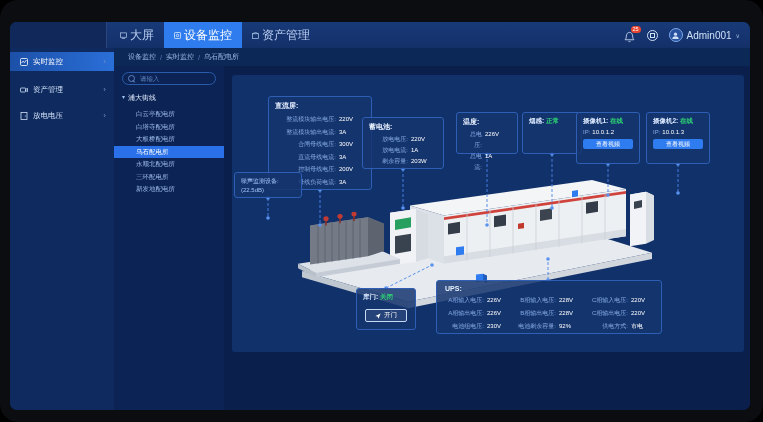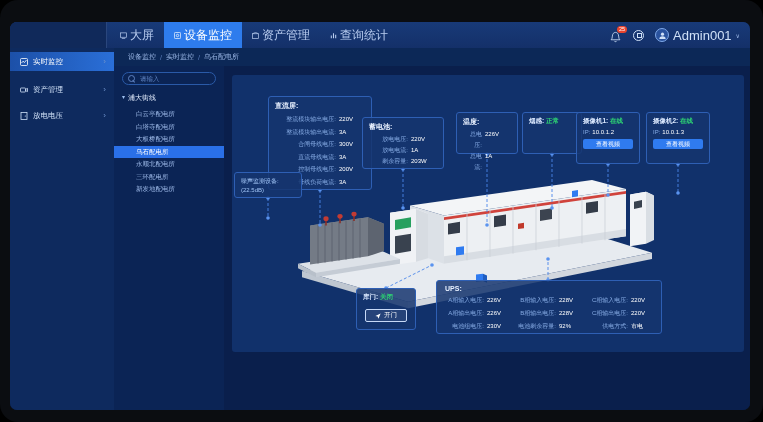--- a/index.html
+++ b/index.html
@@ -19,21 +19,21 @@
   .tab.active{background:#2e7ced;color:#fff;}
   .hdr-right{position:absolute;right:10px;top:0;height:26px;display:flex;align-items:center;gap:11px;}
   .bell-wrap{position:relative;width:12px;height:13px;}
   .badge{position:absolute;top:-3px;left:7px;background:#e9452f;color:#fff;font-size:5.5px;
     line-height:7px;padding:0 2px;border-radius:4px;}
   .ring-icon{width:9px;height:9px;border:1px solid #cfe0f7;border-radius:50%;position:relative;}
   .ring-icon::after{content:"";position:absolute;left:2.5px;top:2.5px;width:3px;height:3px;border:1px solid #cfe0f7;}
   .user{display:flex;align-items:center;gap:4px;}
   .avatar{width:12px;height:12px;border-radius:50%;background:#29529e;border:1px solid #7fa8e8;
     display:flex;align-items:center;justify-content:center;}
-  .uname{font-size:13px;color:#cfe0f7;}
+  .uname{font-size:10px;color:#cfe0f7;}
   .caret{font-size:6px;color:#9db9e8;}
 
   
   .crumbs{position:absolute;left:104px;top:26px;right:0;height:18px;background:#0c2857;
     display:flex;align-items:center;padding-left:14px;font-size:7px;color:#9db9e8;gap:4px;}
   .crumb{cursor:pointer;}
   .crumb-sep{color:#5f82c0;}
 
   
   .sidebar{position:absolute;left:0;top:26px;width:104px;bottom:0;background:#0e2a5e;}
@@ -125,28 +125,20 @@
               <circle cx="4" cy="4" r="1.4" fill="none" stroke="currentColor" stroke-width="0.8"></circle>
             </svg>
         <span>设备监控</span>
       </div>
       <div class="tab">
         <svg viewBox="0 0 8 8">
               <rect x="0.5" y="2" width="7" height="5.5" fill="none" stroke="currentColor" stroke-width="0.8"></rect>
               <path d="M0.5 2 L4 0.5 L7.5 2" fill="none" stroke="currentColor" stroke-width="0.8"></path>
             </svg>
         <span>资产管理</span>
-      </div>
-      <div class="tab">
-        <svg viewBox="0 0 8 8">
-              <line x1="1.5" y1="7" x2="1.5" y2="4" stroke="currentColor" stroke-width="1.2"></line>
-              <line x1="4" y1="7" x2="4" y2="1.5" stroke="currentColor" stroke-width="1.2"></line>
-              <line x1="6.5" y1="7" x2="6.5" y2="3" stroke="currentColor" stroke-width="1.2"></line>
-            </svg>
-        <span>查询统计</span>
       </div>
     </div>
     <div class="hdr-right">
       <div class="bell-wrap">
         <svg width="11" height="12" viewBox="0 0 12 12">
           <path d="M6 1 C3.8 1 2.7 2.8 2.6 5 L2.2 7.5 L1.2 9 L10.8 9 L9.8 7.5 L9.4 5 C9.3 2.8 8.2 1 6 1 Z" fill="none" stroke="#cfe0f7" stroke-width="0.9"></path>
           <path d="M4.7 10.2 a1.4 1.4 0 0 0 2.6 0" stroke="#cfe0f7" stroke-width="0.9" fill="none"></path>
         </svg>
         <span class="badge">25</span>
       </div>

